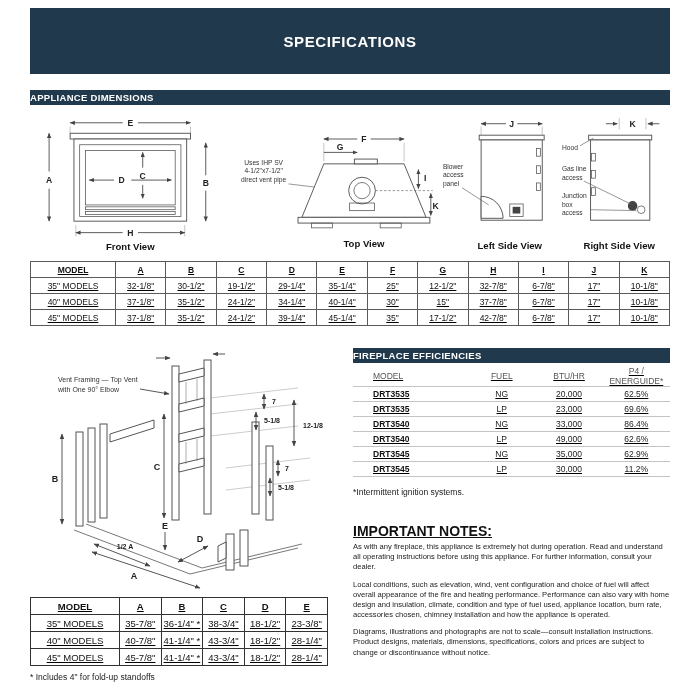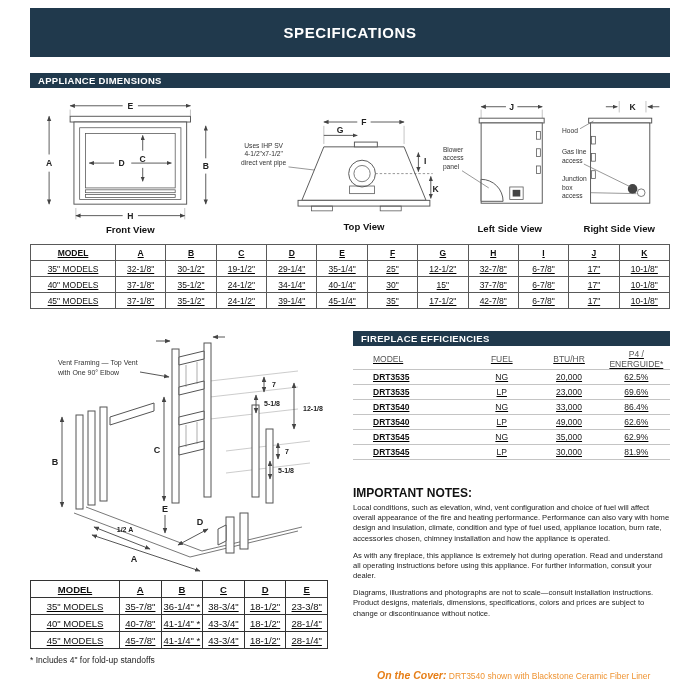--- a/index.html
+++ b/index.html
@@ -1,21 +1,21 @@
 <!DOCTYPE html>
 <html><head>
 <meta charset="utf-8">
 <style>
   html,body{margin:0;padding:0;background:#fff;}
   .page{width:700px;height:700px;background:#fff;font-family:"Liberation Sans",sans-serif;position:relative;overflow:hidden;}
   .inner{padding:8px 30px 0 30px;}
-  .title-bar{height:49px;background:#20394c;color:#fff;display:flex;align-items:center;justify-content:center;
+  .title-bar{height:66px;background:#20394c;color:#fff;display:flex;align-items:center;justify-content:center;
              font-size:15px;font-weight:bold;letter-spacing:.6px;}
   .section-bar{height:15px;background:#20394c;color:#fff;font-size:9.5px;font-weight:bold;
-               display:flex;align-items:center;padding-left:8px;letter-spacing:.3px;}
+               display:flex;align-items:center;padding-left:0;letter-spacing:.3px;}
   .appl-bar{margin-top:16px;}
   .diagram-row{display:flex;height:150px;margin-top:2px;}
   
   table{border-collapse:collapse;text-decoration:underline;}
   .tbl-app{width:100%;margin-top:4px;font-size:8.5px;table-layout:fixed;}
   .tbl-app th,.tbl-app td{border:1px solid #595959;height:15px;text-align:center;color:#111;padding:0;}
   .tbl-app th{font-weight:bold;}
   .tbl-app .colm{width:84px;}
   .bottom{display:flex;margin-top:22px;}
   .left-col{width:310px;flex:none;}
@@ -24,21 +24,21 @@
   .tbl-frm th,.tbl-frm td{border:1px solid #333;height:16px;text-align:center;color:#111;padding:0;}
   .tbl-frm th{font-weight:bold;}
   .tbl-frm .colm{width:88px;}
   .frm-foot{font-size:8.5px;color:#222;margin-top:6px;}
   .tbl-eff{width:100%;margin-top:3px;font-size:8.5px;table-layout:fixed;}
   .tbl-eff th,.tbl-eff td{border-bottom:1px solid #c4c4c4;height:14px;padding:0;text-align:center;color:#222;}
   .tbl-eff th{font-weight:normal;color:#555;}
   .tbl-eff .c1{width:30%;text-align:left;padding-left:20px;}
   .tbl-eff td.c1{font-weight:bold;color:#111;}
   .ign-note{margin-top:10px;font-size:8.5px;color:#222;}
-  .notes-title{margin-top:26px;font-size:12px;font-weight:bold;color:#111;}
+  .notes-title{margin-top:26px;font-size:14px;font-weight:bold;color:#111;text-decoration:underline;}
   .notes p{font-size:7.6px;line-height:1.34;margin:3px 0 7px 0;color:#222;}
   .cover{margin-top:50px;font-size:8.5px;padding-left:24px;}
   .cover .cl{font-weight:bold;font-style:italic;font-size:10.5px;color:#e67e17;}
   .cover .ct{color:#ef9433;}
   
   .shape{fill:#fff;stroke:#555;stroke-width:1;}
   .shape2{fill:none;stroke:#555;stroke-width:.8;}
   .fillD{fill:#444;stroke:none;}
   .dim{stroke:#444;stroke-width:.9;marker-start:url(#arr);marker-end:url(#arr);}
   .dimE{stroke:#444;stroke-width:.9;marker-end:url(#arr);}
@@ -391,30 +391,31 @@
         <tr>
           <td class="c1">DRT3545</td>
           <td>NG</td>
           <td>35,000</td>
           <td>62.9%</td>
         </tr>
         <tr>
           <td class="c1">DRT3545</td>
           <td>LP</td>
           <td>30,000</td>
-          <td>81.9%</td>
+          <td>11.2%</td>
         </tr>
       </tbody>
           </table>
 
+      <div class="ign-note">*Intermittent ignition systems.</div>
 
       <div class="notes">
         <div class="notes-title">IMPORTANT NOTES:</div>
+        <p>As with any fireplace, this appliance is extremely hot during operation. Read and understand all operating instructions before using this appliance. For further information, consult your dealer.</p>
         <p>Local conditions, such as elevation, wind, vent configuration and choice of fuel will affect overall appearance of the fire and heating performance. Performance can also vary with home design and insulation, climate, condition and type of fuel used, appliance location, burn rate, accessories chosen, chimney installation and how the appliance is operated.</p>
-        <p>As with any fireplace, this appliance is extremely hot during operation. Read and understand all operating instructions before using this appliance. For further information, consult your dealer.</p>
         <p>Diagrams, illustrations and photographs are not to scale—consult installation instructions. Product designs, materials, dimensions, specifications, colors and prices are subject to change or discontinuance without notice.</p>
       </div>
 
       <div class="cover">
         <span class="cl">On the Cover:</span>
         <span class="ct">DRT3540 shown with Blackstone Ceramic Fiber Liner</span>
       </div>
     </div>
   </div>
 

